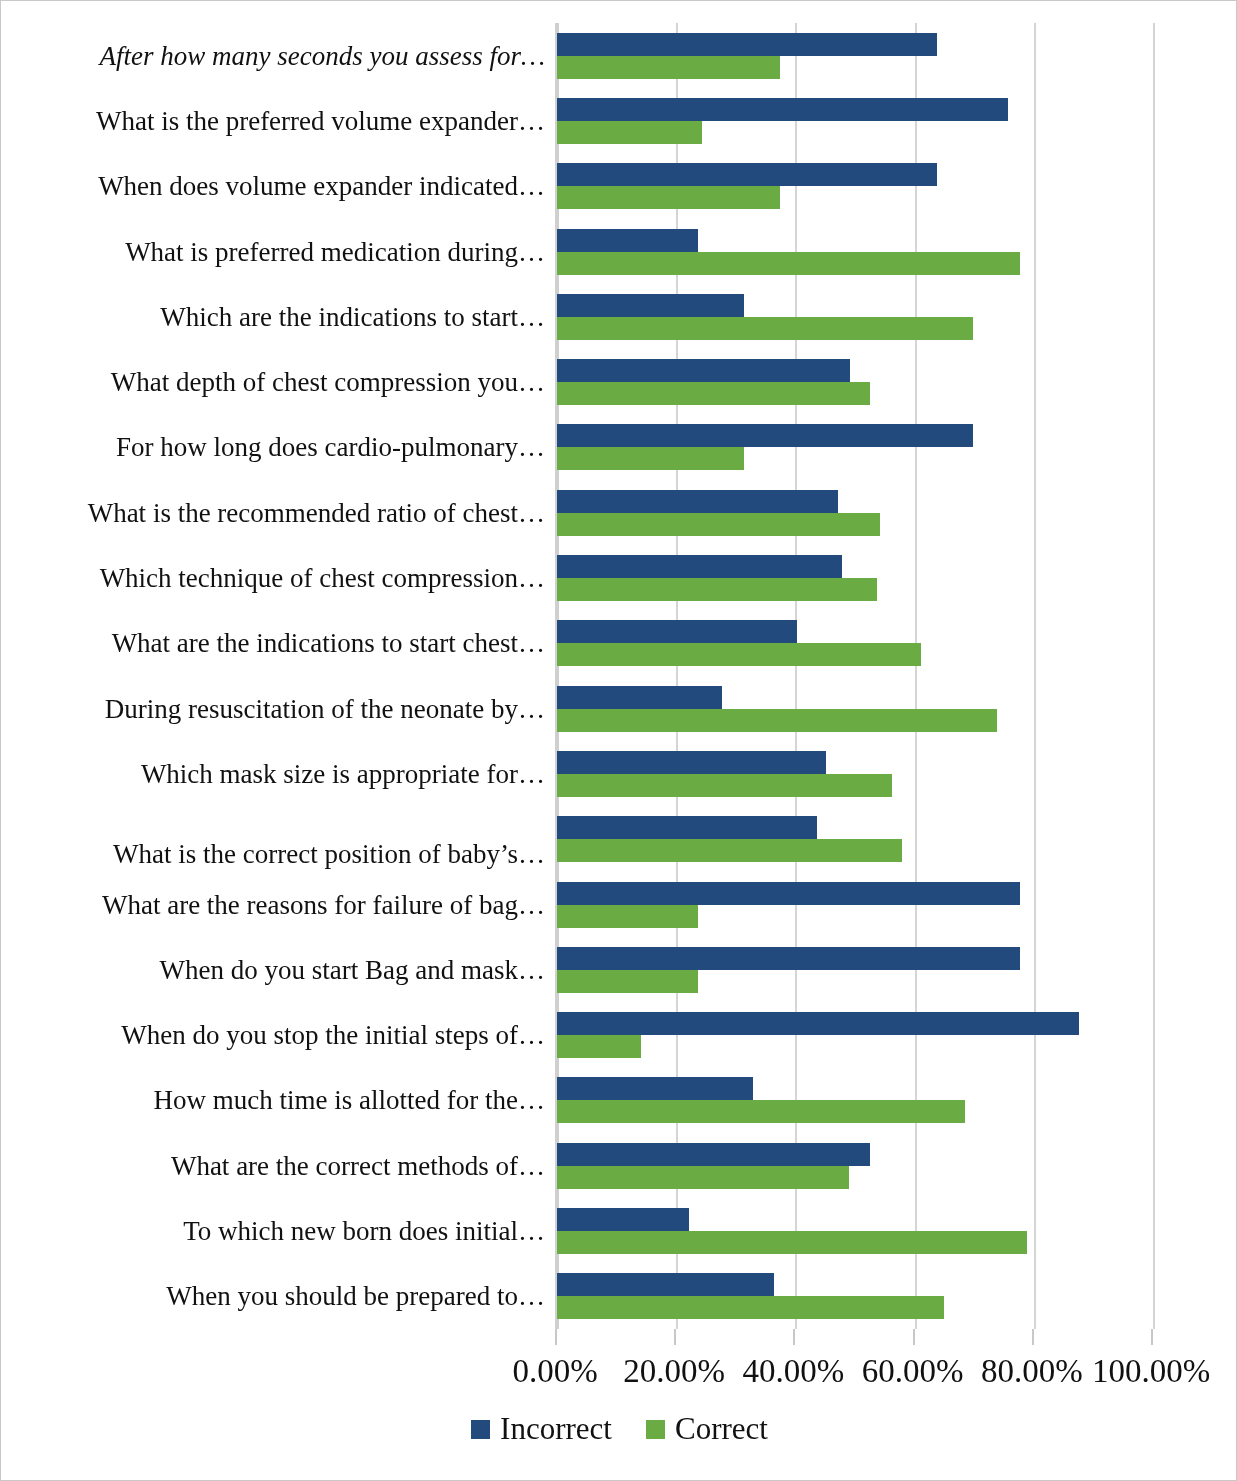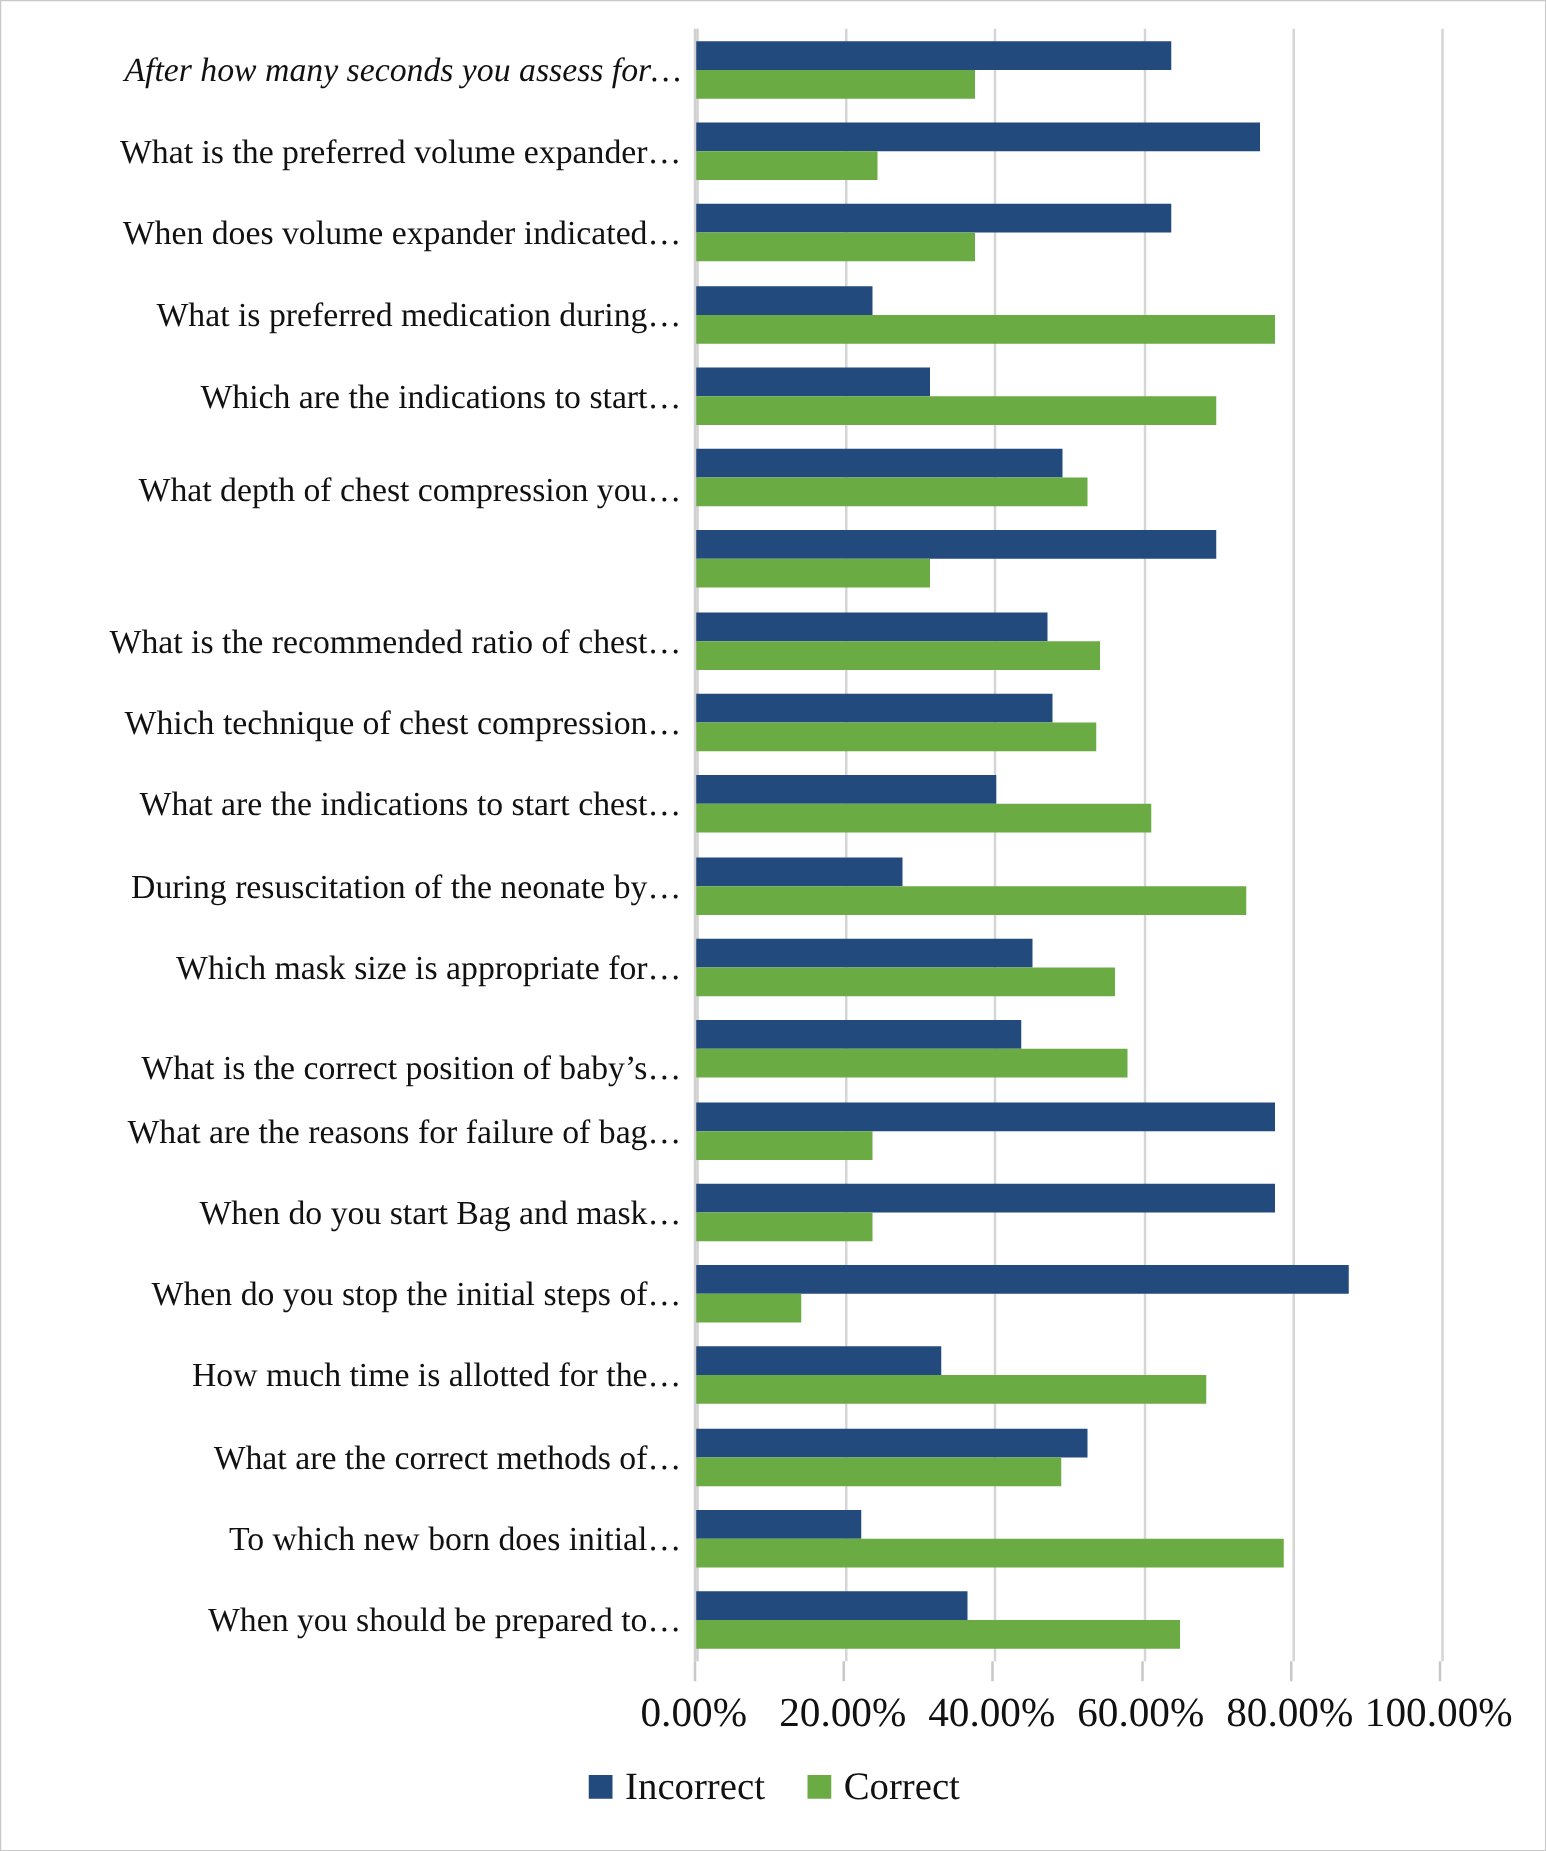--- a/index.html
+++ b/index.html
@@ -148,21 +148,22 @@
 <body>
 
 <div id="chart-root">
 
   <div id="cat-labels">
       <div class="cat-label" style="top: 32.65px; font-style: italic;">After how many seconds you assess for…</div>
       <div class="cat-label" style="top: 97.95px;">What is the preferred volume expander…</div>
       <div class="cat-label" style="top: 163.25px;">When does volume expander indicated…</div>
       <div class="cat-label" style="top: 228.55px;">What is preferred medication during…</div>
       <div class="cat-label" style="top: 293.85px;">Which are the indications to start…</div>
-      <div class="cat-label" style="top: 359.15px; margin-top: 10px;">What depth of chest compression you…</div>
+      <div class="cat-label" style="top: 359.15px;">What depth of chest compression you…</div>
+      <div class="cat-label" style="top: 424.45px;">For how long does cardio-pulmonary…</div>
       <div class="cat-label" style="top: 489.75px;">What is the recommended ratio of chest…</div>
       <div class="cat-label" style="top: 555.05px;">Which technique of chest compression…</div>
       <div class="cat-label" style="top: 620.35px;">What are the indications to start chest…</div>
       <div class="cat-label" style="top: 685.65px;">During resuscitation of the neonate by…</div>
       <div class="cat-label" style="top: 750.95px;">Which mask size is appropriate for…</div>
       <div class="cat-label" style="top: 831px;">What is the correct position of baby’s…</div>
       <div class="cat-label" style="top: 881.55px;">What are the reasons for failure of bag…</div>
       <div class="cat-label" style="top: 946.85px;">When do you start Bag and mask…</div>
       <div class="cat-label" style="top: 1012.15px;">When do you stop the initial steps of…</div>
       <div class="cat-label" style="top: 1077.45px;">How much time is allotted for the…</div>

